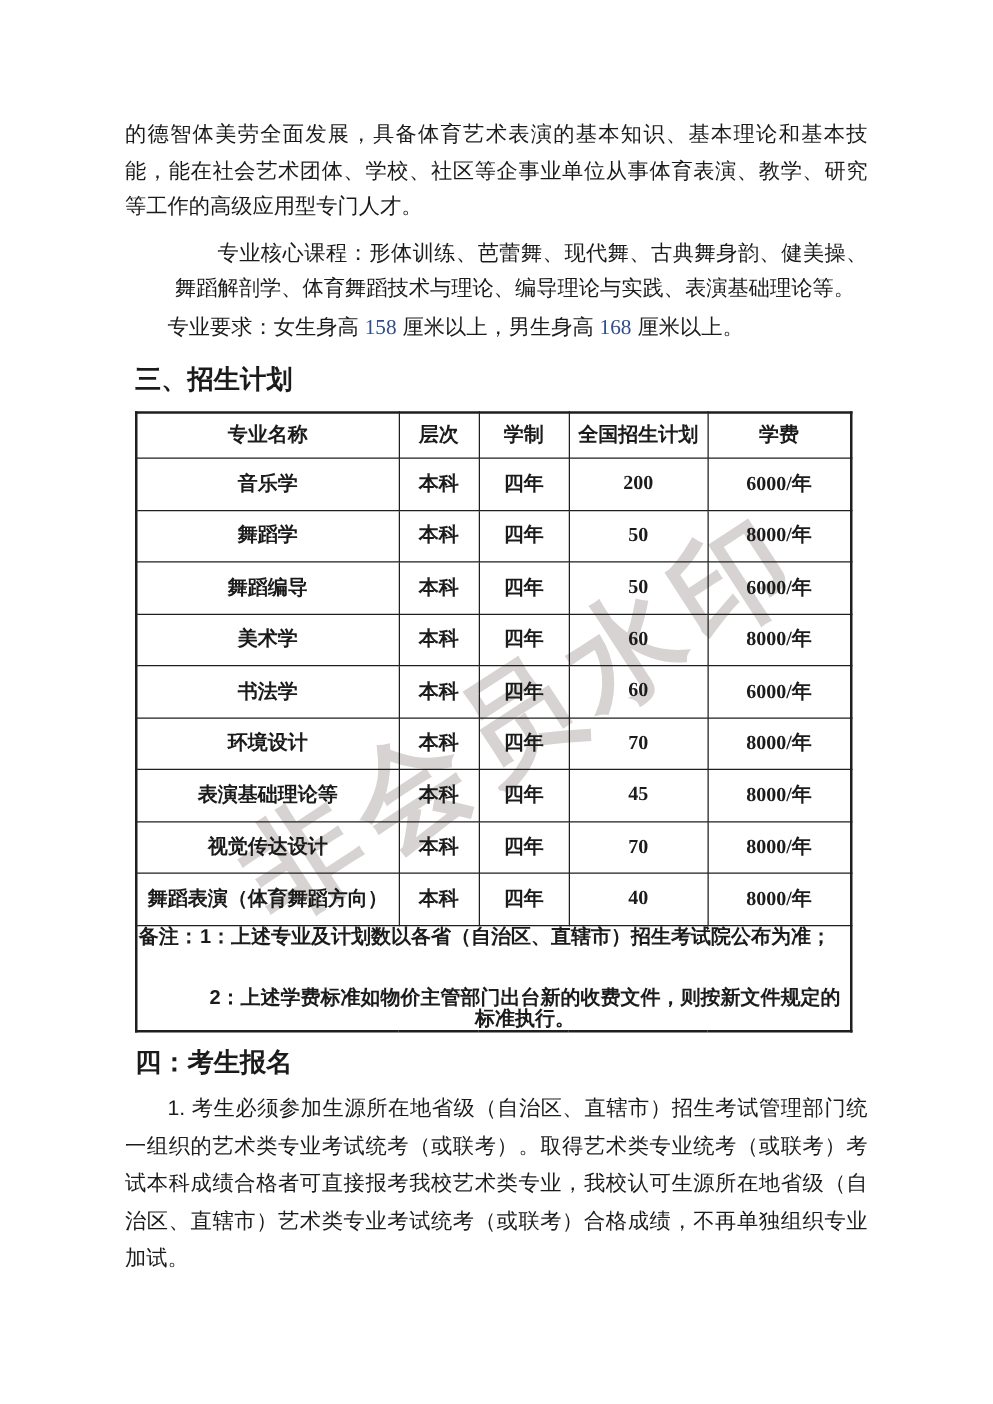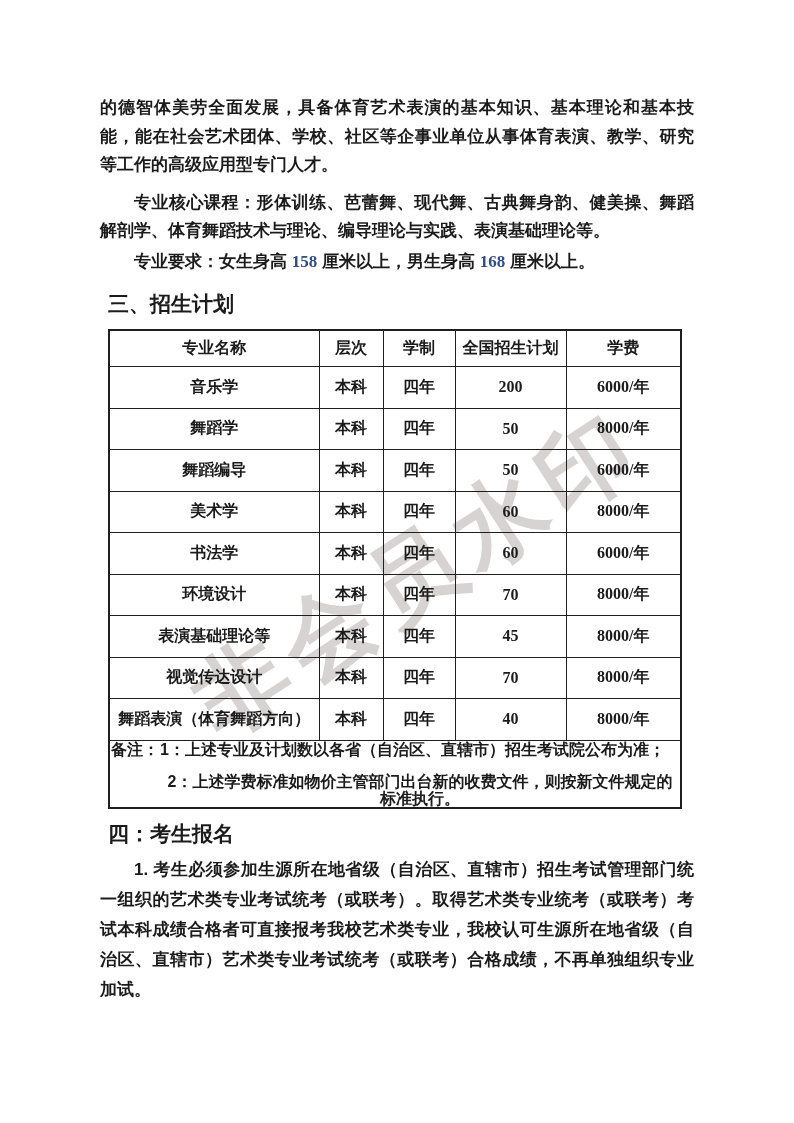--- a/index.html
+++ b/index.html
@@ -29,24 +29,24 @@
   .content {
     position:absolute;
     left:100px; top:94px;
     width:594px;
     z-index:1;
   }
   p.body {
     margin:0;
     font-size:17px;
     line-height:28.5px;
-    font-weight:700;
+    font-weight:400;
     text-align:justify;
   }
-  p.p2 { margin-top:9px; }
+  p.p2 { margin-top:9px;margin-left:40px; }
   p.p3 { margin-top:2px; }
   .indent { text-indent:34px; }
   .blue-num {
     color:#2f4d8c;
     font-family:"Liberation Serif", serif;
   }
   h2.sec {
     margin:16px 0 0 8px;
     font-size:21px;
     line-height:24px;
@@ -80,21 +80,21 @@
     height:95px;
     text-align:left;
     vertical-align:top;
     padding:14px 8px 0 10px;
     font-size:13.5px;
     line-height:17px;
     font-weight:700;
   }
   .note-line1 { display:flex; }
   .note-label { flex:0 0 50px; }
-  .note-line2 { margin-left:50px; margin-top:15px; }
+  .note-line2 { margin-left:50px; margin-top:32px; }
   h2.sec4 { margin-top:13px; }
   p.sec4para {
     margin-top:9px;
     line-height:30px;
   }
 </style>
 </head>
 <body>
 
 <div class="page">

